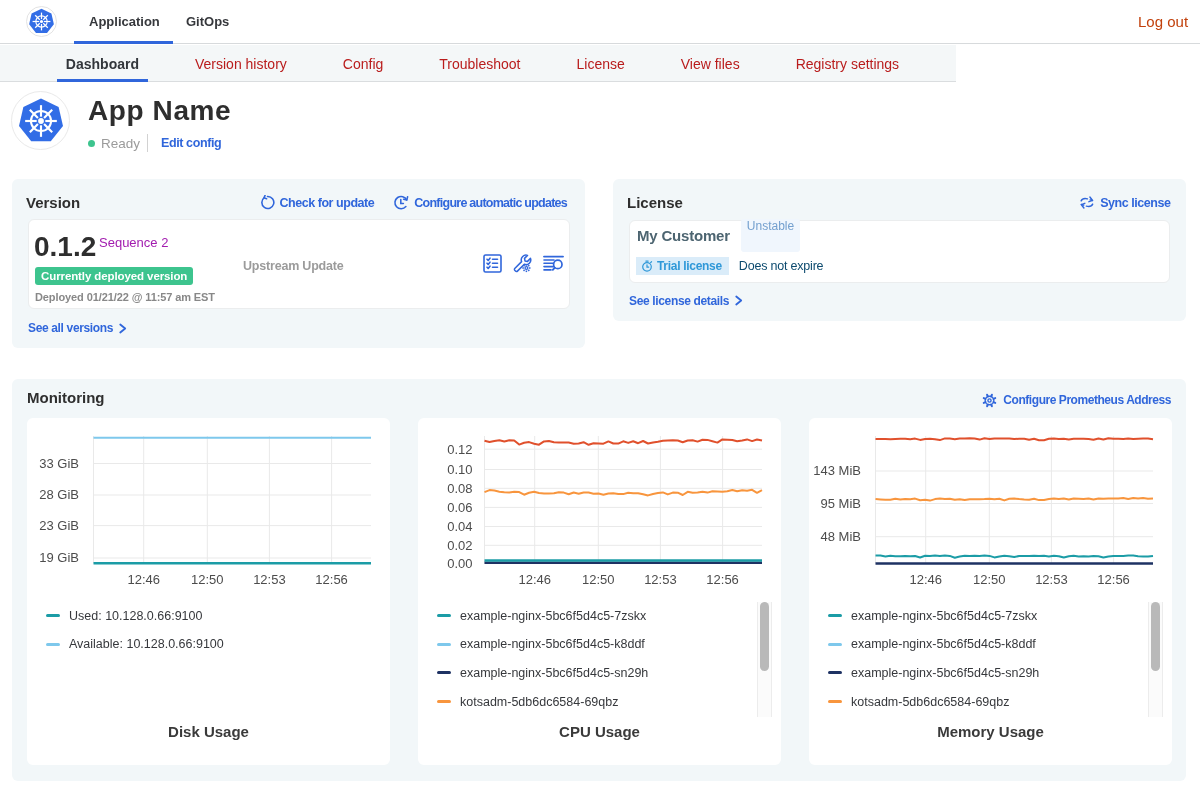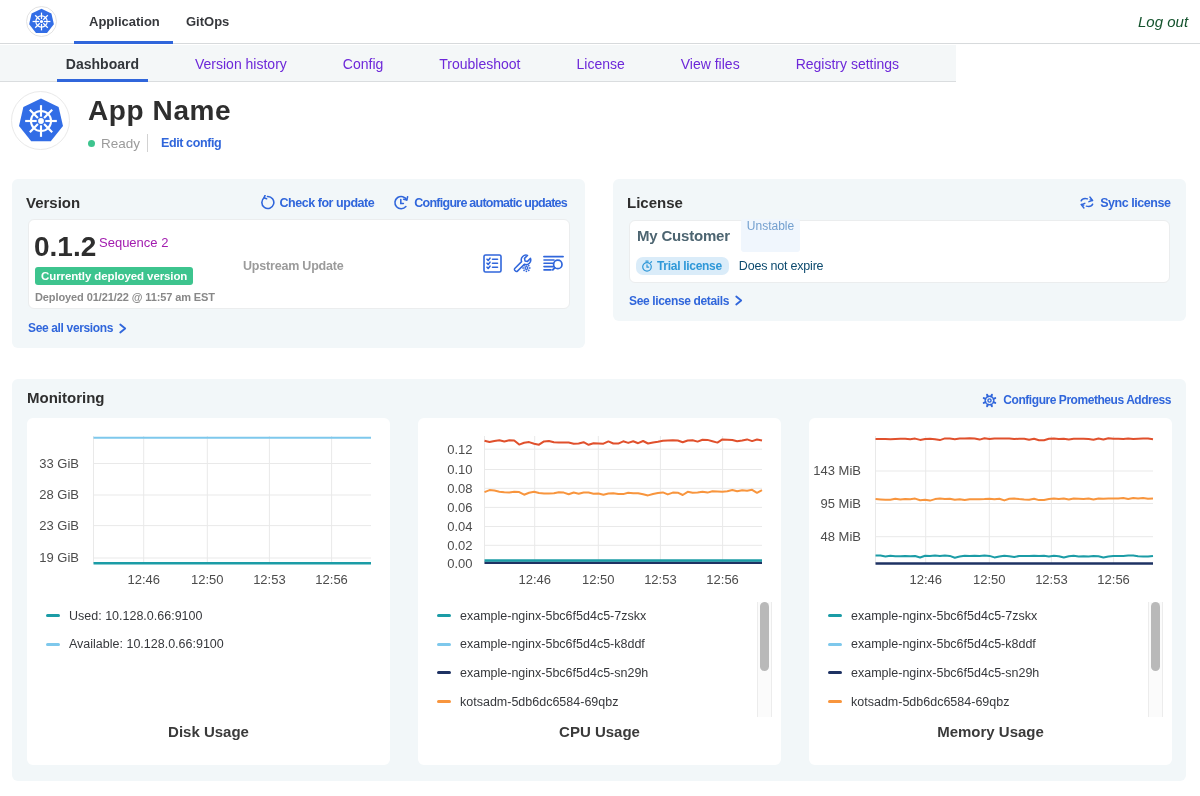--- a/index.html
+++ b/index.html
@@ -8,25 +8,25 @@
 
 #topbar { position:absolute; left:0; top:0; width:1200px; height:44px; background:#fff; border-bottom:1px solid #d7dadc; }
 #toplogo { position:absolute; left:26px; top:6px; width:31px; height:31px; border-radius:50%;
   border:1px solid #e3e3e3; background:#fff; display:flex; align-items:center; justify-content:center; }
 .toptab { position:absolute; top:0; height:44px; line-height:44px; font-size:13px; font-weight:700; color:#36383c; }
 #tab-app { left:89px; }
 #tab-app:after { content:""; position:absolute; left:-15px; right:-13px; bottom:0; height:3px; background:#3066db; }
 #tab-gitops { left:186px; }
 #addapp { position:absolute; left:973px; top:7.5px; width:146px; height:29px; border:1px solid #3066db; border-radius:14.5px;
   color:#3066db; font-size:12px; font-weight:700; text-align:center; line-height:27px; }
-#logout { position:absolute; left:1138px; top:13px; font-size:15px; color:#14532d;font-style:italic; }
+#logout { position:absolute; left:1138px; top:13px; font-size:15px; color:#c2410c; }
 
 #subnav { position:absolute; left:0; top:45px; width:956px; height:37px; background:#f4f7f8; border-bottom:1px solid #dadddf;
   display:flex; justify-content:center; gap:56px; padding-left:9px; }
-.snav { height:37px; line-height:38px; font-size:14px; font-weight:400; color:#6d28d9; position:relative; }
+.snav { height:37px; line-height:38px; font-size:14px; font-weight:400; color:#b91c1c; position:relative; }
 .snav.active { color:#32363b; font-weight:700; }
 .snav.active:after { content:""; position:absolute; left:-9px; right:-9px; bottom:0; height:3px; background:#3066db; }
 
 #appicon { position:absolute; left:11px; top:91px; width:59px; height:59px; border-radius:50%; background:#fff;
   border:1px solid #e9e9e9; display:flex; align-items:center; justify-content:center; }
 #appname { position:absolute; left:88px; top:94px; font-size:28px; line-height:34px; font-weight:700; color:#2e2e2e; letter-spacing:0.6px; }
 #statusrow { position:absolute; left:88px; top:134px; height:18px; display:flex; align-items:center; }
 #statusdot { width:7px; height:7px; border-radius:50%; background:#3dc48e; margin-right:6px; }
 #statusready { font-size:13.5px; color:#9b9b9b; }
 #statusdiv { width:1px; height:18px; background:#d2d2d2; margin-left:7px; margin-right:13px; }
@@ -51,21 +51,21 @@
 #vdeployed { position:absolute; left:35px; top:288.5px; font-size:11px; line-height:16px; font-weight:700; color:#888; letter-spacing:-0.1px; }
 #vsource { position:absolute; left:243px; top:258px; font-size:12.5px; line-height:16px; font-weight:700; color:#9b9b9b; letter-spacing:-0.2px; }
 #vicons { position:absolute; left:483px; top:254px; display:flex; gap:11px; align-items:center; }
 
 #linner { left:629px; top:219.5px; width:541px; height:63px; border:1px solid #ebedee; }
 #custrow { position:absolute; left:637px; top:227.5px; height:16px; display:flex; align-items:center; gap:11px; }
 #custname { font-size:15px; font-weight:700; color:#4d6571; letter-spacing:-0.2px; }
 #unstable { height:33px; line-height:15px; padding:0 6px; border-radius:3px; background:#f0f6fd; color:#74a0cf;
   font-size:12px; }
 #trialrow { position:absolute; left:636px; top:257px; height:18px; display:flex; align-items:center; }
-#trial { height:18px; border-radius:7px; background:#daecf9; color:#2f98d8; font-size:12px; font-weight:700;
+#trial { height:18px; border-radius:0; background:#daecf9; color:#2f98d8; font-size:12px; font-weight:700;
   display:flex; align-items:center; gap:4px; padding:0 7px 0 5px; letter-spacing:-0.3px; }
 #noexpire { font-size:12.5px; color:#0c4a6e; margin-left:10px; letter-spacing:-0.2px; }
 
 .chartcard { position:absolute; top:39px; width:363px; height:347px; background:#fff; border-radius:6px; }
 .chartsvg { position:absolute; left:0; top:0; }
 .lrow { position:absolute; left:19px; height:13px; display:flex; align-items:center; }
 .ldash { width:14px; height:3px; border-radius:1.5px; margin-right:9px; flex:none; }
 .ltxt { font-size:12.5px; color:#36383c; }
 .ctitle { position:absolute; left:0; width:363px; top:305px; text-align:center; font-size:15px; font-weight:700; color:#3a3a3a; }
 .sbtrack { position:absolute; left:338.5px; top:183.5px; width:15px; height:115px; background:#fbfbfb;

